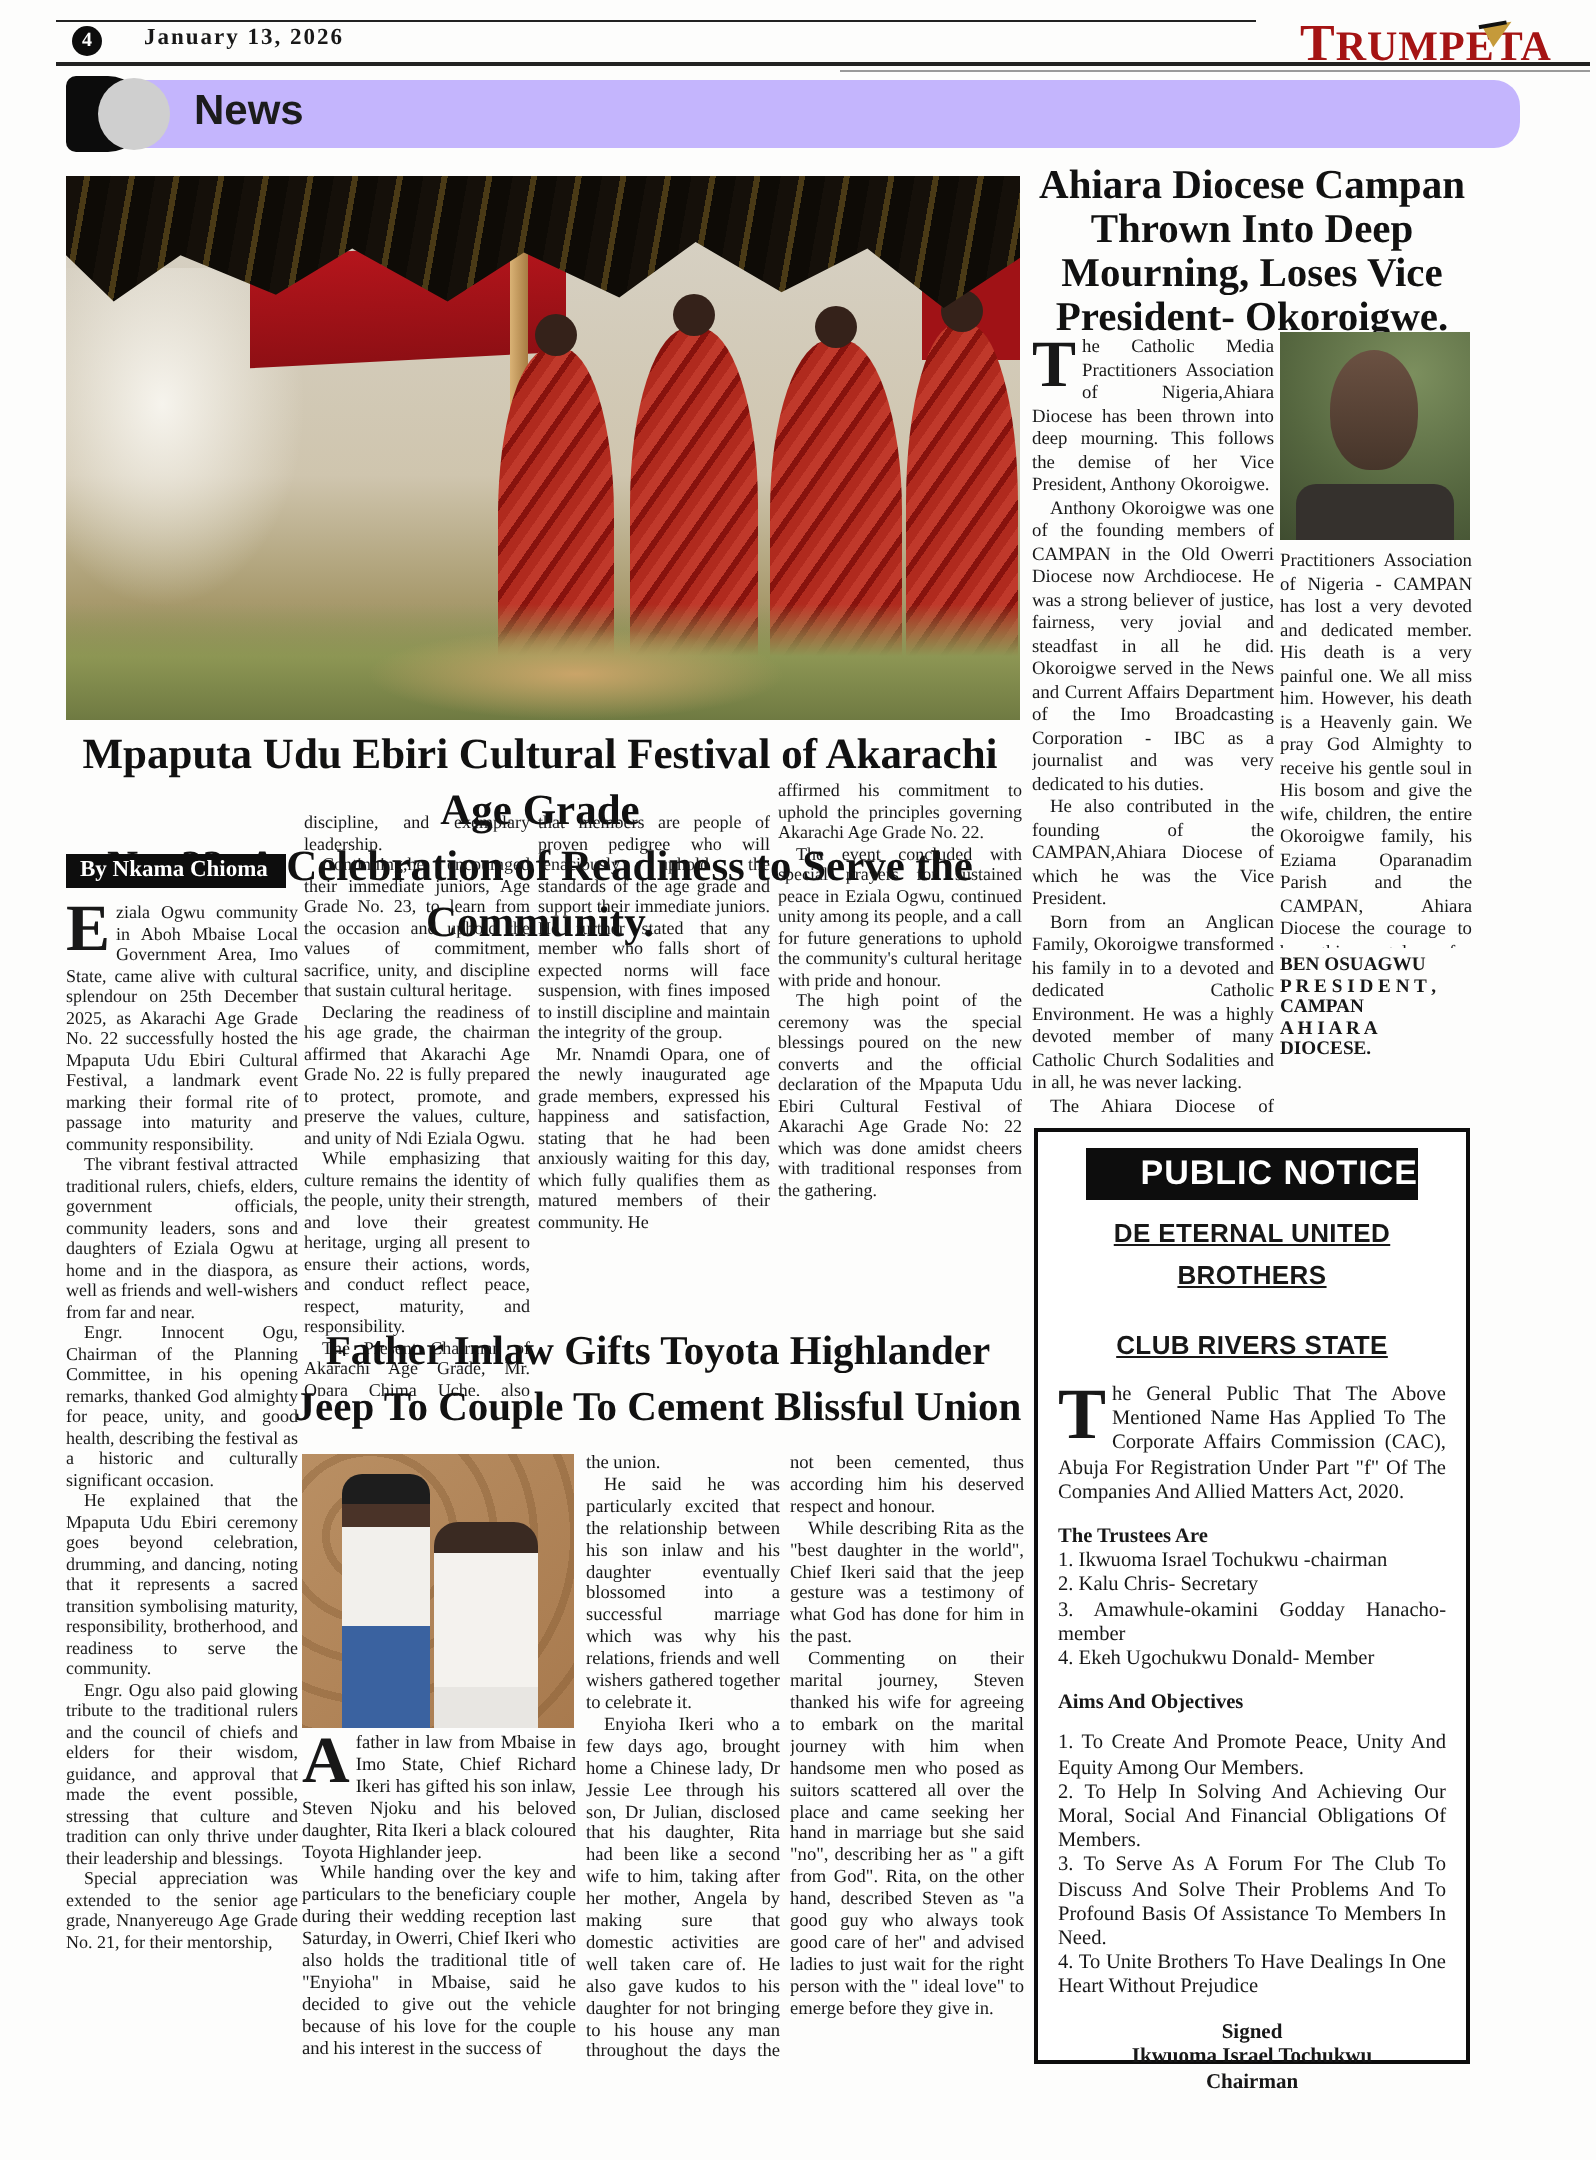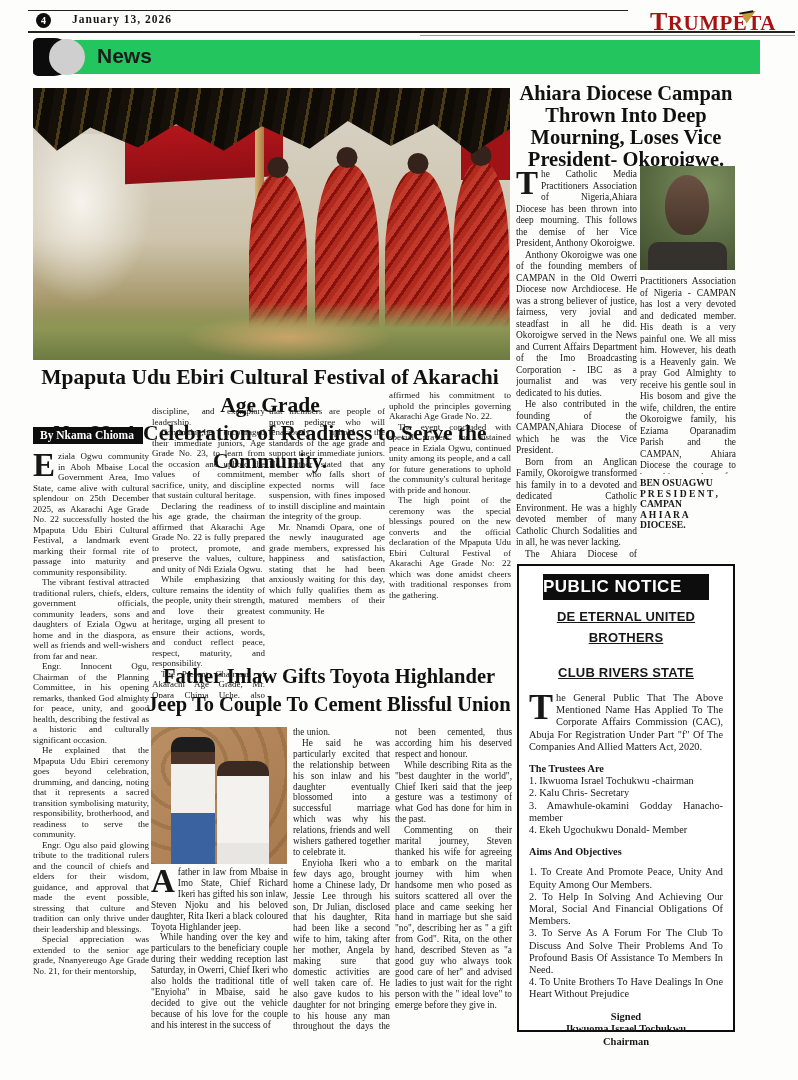--- a/index.html
+++ b/index.html
@@ -14,21 +14,21 @@
   .date{position:absolute;left:72px;top:13px;font-weight:bold;font-size:11.5px;letter-spacing:1px;}
   .masthead{position:absolute;left:650px;top:7px;font-size:21px;font-weight:bold;color:#a51414;
             letter-spacing:.5px;font-family:"Liberation Serif",serif;}
   .masthead::first-letter{font-size:26px;}
   .trumpet{position:absolute;left:743px;top:9px;width:0;height:0;border-left:14px solid #c59a3a;
            border-top:5px solid transparent;border-bottom:7px solid transparent;transform:rotate(-28deg);}
   .trumpet::after{content:'';position:absolute;left:-16px;top:-4px;width:14px;height:2px;background:#111;
                   transform:rotate(18deg);}
 
   
-  .news-bar{position:absolute;left:33px;top:40px;width:727px;height:34px;background:#22c55e;border-radius:0;}
+  .news-bar{position:absolute;left:33px;top:40px;width:727px;height:34px;background:#c4b5fd;border-radius:13px;}
   .news-notch{position:absolute;left:0;top:-2px;width:40px;height:38px;background:#0c0c0c;
               border-radius:5px 19px 19px 5px;}
   .news-notch::after{content:'';position:absolute;left:16px;top:1px;width:36px;height:36px;border-radius:50%;
                      background:#cfcfcf;}
   .news-label{position:absolute;left:64px;top:4px;font-family:"Liberation Sans",sans-serif;
               font-weight:bold;font-size:21px;color:#1c1c1c;z-index:2;}
 
   
   .photo-main{position:absolute;left:33px;top:88px;width:477px;height:272px;overflow:hidden;
       background:linear-gradient(180deg,#d8d3c8 0%,#cfc5ae 55%,#a89a6d 78%,#7d7a4a 100%);}
@@ -100,21 +100,21 @@
   .al{left:516px;top:169px;width:121px;height:390px;}
   .ar{left:640px;top:276px;width:96px;height:198px;}
   .dropcap::first-letter{float:left;font-size:33px;line-height:26px;font-weight:bold;
       padding:1px 3px 0 0;}
   .signature{position:absolute;left:640px;top:478px;width:110px;font-size:9.6px;line-height:10.5px;
       font-weight:bold;white-space:pre-line;}
 
   
   .notice{position:absolute;left:517px;top:564px;width:218px;height:468px;background:#fff;
       border:2.5px solid #0d0d0d;box-sizing:border-box;padding:8px 10px;}
-  .notice-title{background:#0d0d0d;color:#fff;text-align:left;font-family:"Liberation Sans",sans-serif;
+  .notice-title{background:#0d0d0d;color:#fff;text-align:right;font-family:"Liberation Sans",sans-serif;
       font-weight:bold;font-size:17px;letter-spacing:.5px;padding:3px 0;margin:0 14px 6px 14px;}
   .notice-org{font-family:"Liberation Sans",sans-serif;font-weight:bold;font-size:13px;
       text-align:center;text-decoration:underline;letter-spacing:.2px;line-height:21px;}
   .notice-body{font-size:10.3px;line-height:12.2px;text-align:justify;margin-top:9px;}
   .notice-body p{margin:0;}
   .nb-head{font-weight:bold;margin-top:10px !important;}
   .notice .dropcap::first-letter{font-size:36px;line-height:28px;}
   .signed{text-align:center;font-weight:bold;white-space:pre-line;margin-top:10px !important;
       font-size:10.5px;line-height:12.5px;}
 </style>

